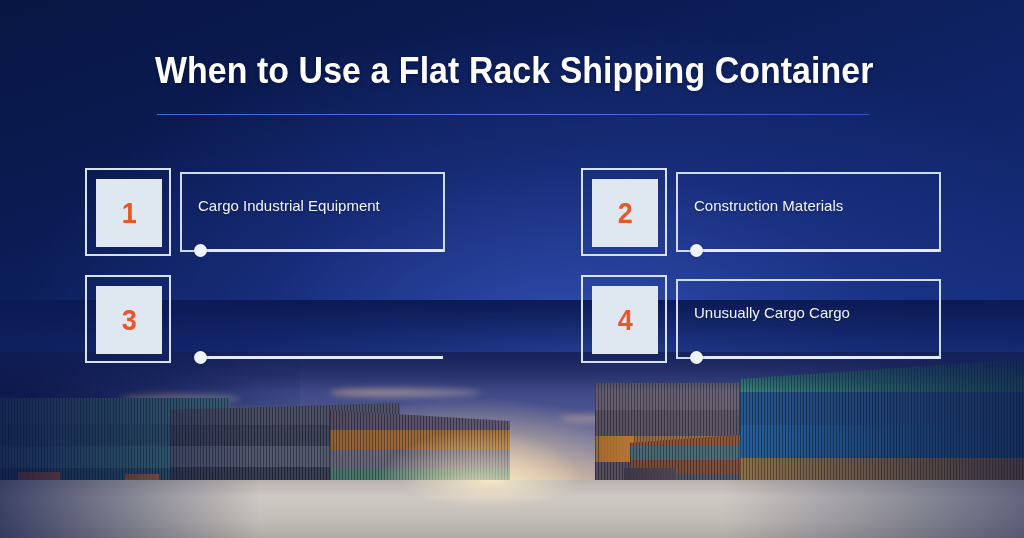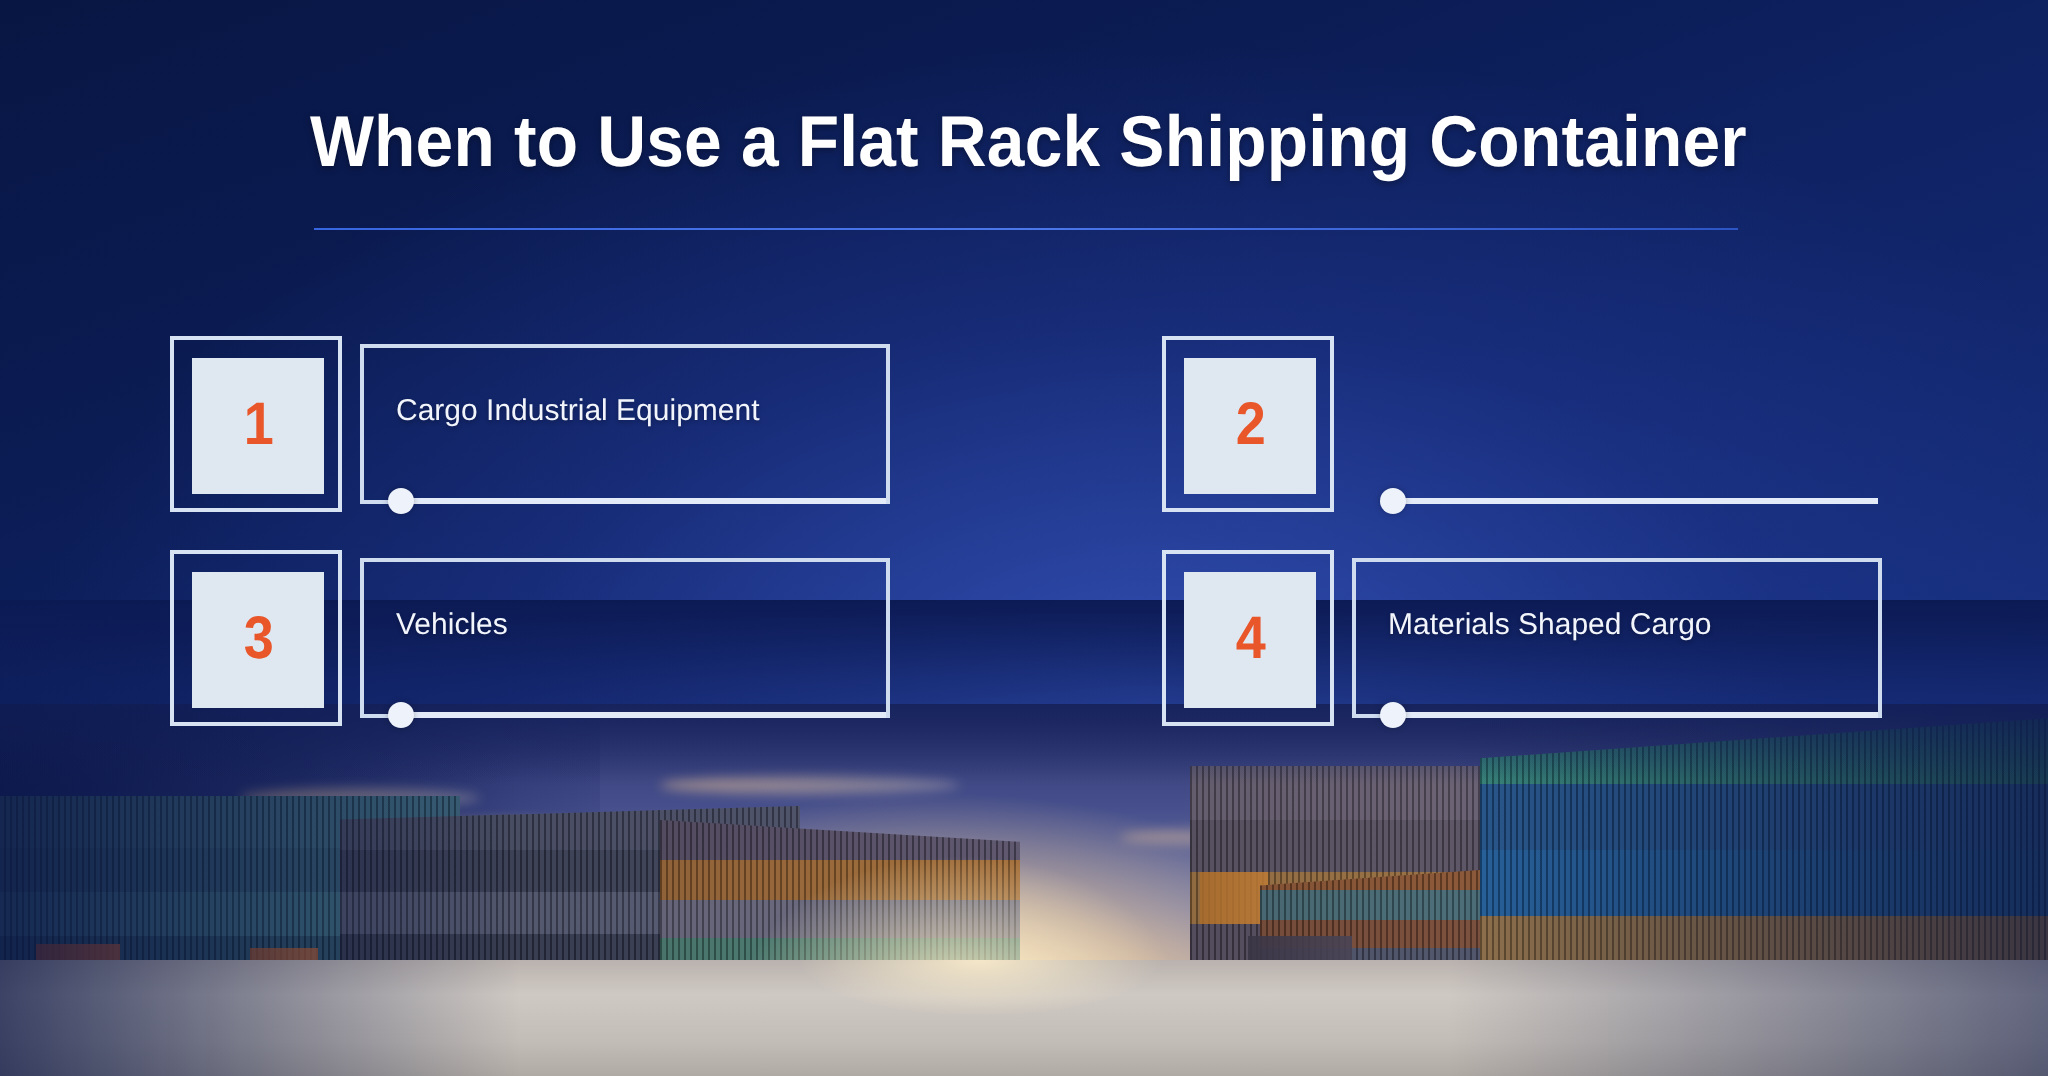--- a/index.html
+++ b/index.html
@@ -193,43 +193,43 @@
     <div class="dline"></div>
     <div class="dot"></div>
   </div>
 
   <div class="card c2">
     <div class="numframe">
       <div class="numbox">
         <span class="num">2</span>
       </div>
     </div>
+    <div class="panel">
+      <div class="panel-label">Construction Materials</div>
+    </div>
     <div class="dline"></div>
     <div class="dot"></div>
   </div>
 
   <div class="card c3">
     <div class="numframe">
       <div class="numbox">
         <span class="num">3</span>
       </div>
     </div>
+    <div class="dline"></div>
+    <div class="dot"></div>
+  </div>
+
+  <div class="card c4">
+    <div class="numframe">
+      <div class="numbox">
+        <span class="num">4</span>
+      </div>
+    </div>
     <div class="panel">
-      <div class="panel-label">Vehicles</div>
-    </div>
-    <div class="dline"></div>
-    <div class="dot"></div>
-  </div>
-
-  <div class="card c4">
-    <div class="numframe">
-      <div class="numbox">
-        <span class="num">4</span>
-      </div>
-    </div>
-    <div class="panel">
-      <div class="panel-label">Materials Shaped Cargo</div>
+      <div class="panel-label">Unusually Cargo Cargo</div>
     </div>
     <div class="dline"></div>
     <div class="dot"></div>
   </div>
 
 </div>
 
 </body></html>

